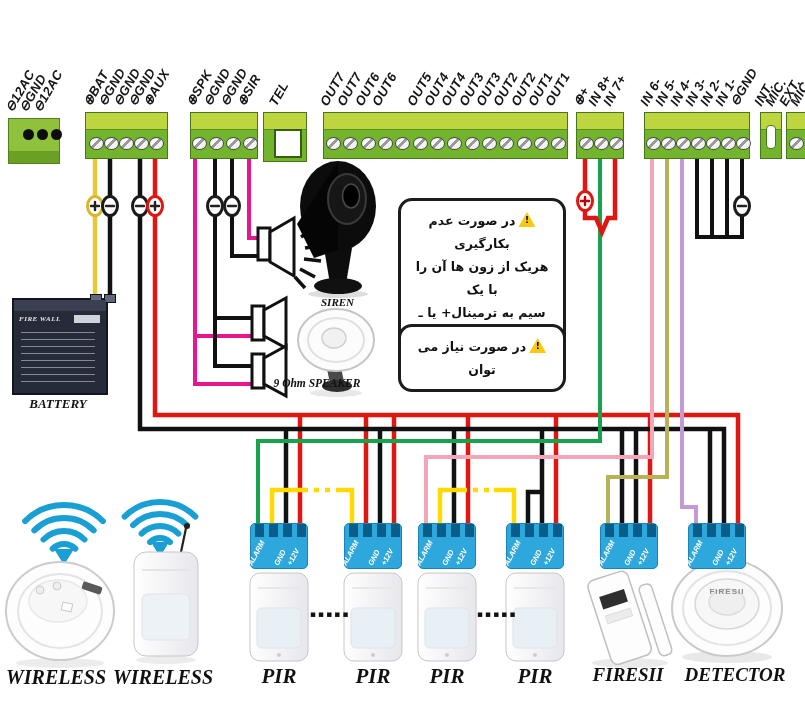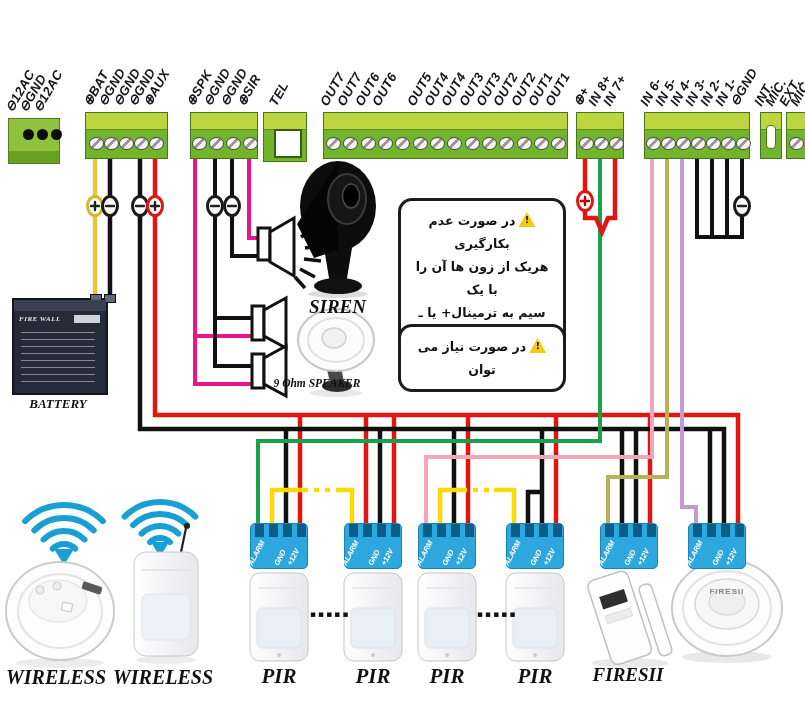--- a/index.html
+++ b/index.html
@@ -438,23 +438,24 @@
       <span class="nub" style="left:46px"></span>
   <span class="sl" style="left:3px">ALARM</span>
   <span class="sl" style="left:29px">GND</span>
   <span class="sl" style="left:42px">+12V</span>
 </div>
 
 <span class="dots" style="left:310px">▪▪▪▪▪</span>
 <span class="dots" style="left:477px">▪▪▪▪▪</span>
 
 <span class="dev" style="left:18px;top:396px;width:80px;font-size:13px">BATTERY</span>
-<span class="dev" style="left:300px;top:296px;width:75px;font-size:19px">SIREN</span>
+<span class="dev" style="left:300px;top:296px;width:75px;font-size:11px">SIREN</span>
 <span class="dev" style="left:258px;top:377px;width:118px;font-size:11.5px">9 Ohm SPEAKER</span>
 <span class="dev" style="left:0px;top:666px;width:112px;font-size:20px">WIRELESS</span>
 <span class="dev" style="left:112px;top:666px;width:102px;font-size:20px">WIRELESS</span>
 <span class="dev" style="left:250px;top:664px;width:58px">PIR</span>
 <span class="dev" style="left:344px;top:664px;width:58px">PIR</span>
 <span class="dev" style="left:418px;top:664px;width:58px">PIR</span>
 <span class="dev" style="left:506px;top:664px;width:58px">PIR</span>
 <span class="dev" style="left:580px;top:664px;width:96px;font-size:19px">FIRESII</span>
+<span class="dev" style="left:676px;top:664px;width:118px;font-size:19px">DETECTOR</span>
 
 </div>
 
 </body></html>

